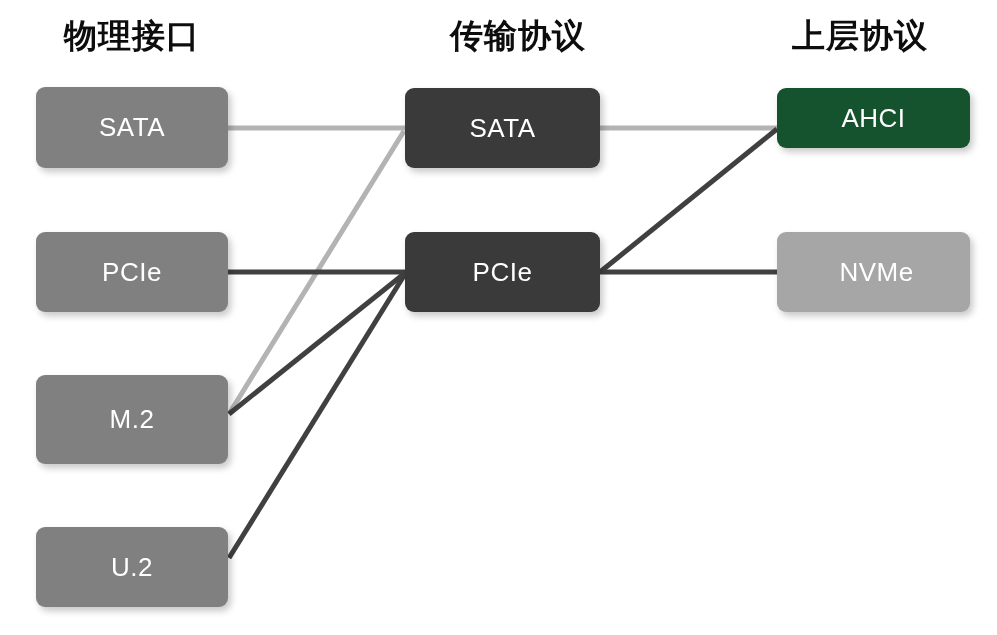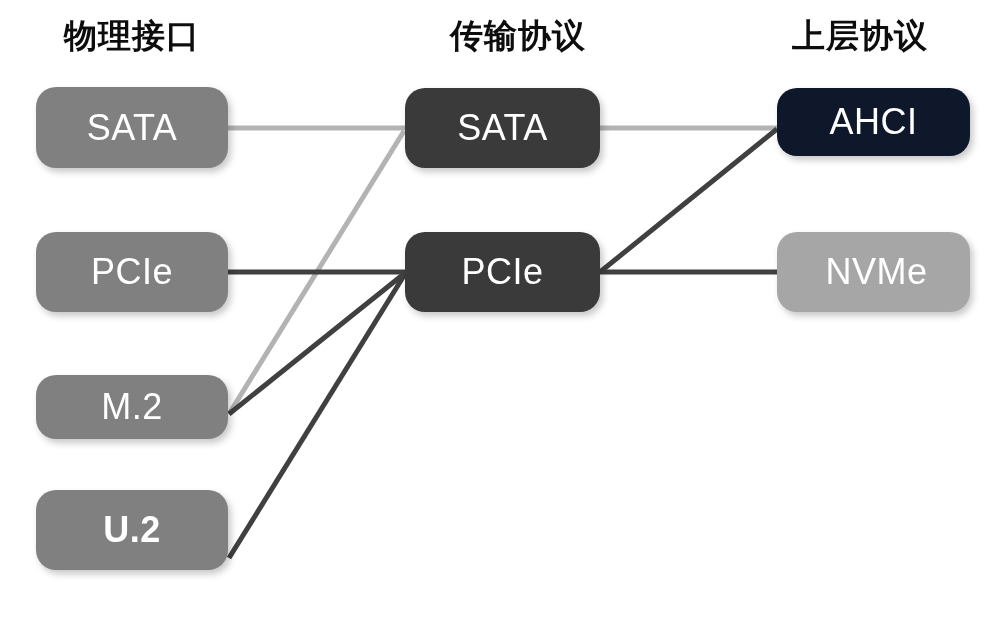--- a/index.html
+++ b/index.html
@@ -18,26 +18,26 @@
     font-family:"Liberation Serif", serif;
     font-weight:bold;
     font-size:33px;
     color:#0d0d0d;
     white-space:nowrap;
     transform:translateX(-50%);
     letter-spacing:1px;
   }
   .node{
     position:absolute;
-    border-radius:20px;
+    border-radius:9px;
     display:flex;
     align-items:center;
     justify-content:center;
     color:#ffffff;
-    font-size:36px;
+    font-size:26px;
     font-weight:400;
     letter-spacing:0.5px;
     box-shadow:3px 4px 7px rgba(0,0,0,0.22);
     box-sizing:border-box;
   }
   .edge-layer{
     position:absolute;left:0;top:0;width:997px;height:635px;
     pointer-events:none;
   }
   .node-layer{
@@ -60,33 +60,33 @@
       <line x1="600" y1="272" x2="777" y2="272" stroke="#404040" stroke-width="5" stroke-linecap="butt"></line>
     </svg>
 
   <div class="node-layer" id="node-layer">
       <div class="node" style="left: 36px; top: 87px; width: 192px; height: 81px; background: rgb(128, 128, 128);">
         <span>SATA</span>
       </div>
       <div class="node" style="left: 36px; top: 232px; width: 192px; height: 80px; background: rgb(128, 128, 128);">
         <span>PCIe</span>
       </div>
-      <div class="node" style="left: 36px; top: 375px; width: 192px; height: 64px; background: rgb(128, 128, 128);">
+      <div class="node" style="left: 36px; top: 375px; width: 192px; height: 89px; background: rgb(128, 128, 128);">
         <span>M.2</span>
       </div>
-      <div class="node" style="left: 36px; top: 490px; width: 192px; height: 80px; background: rgb(128, 128, 128); font-weight: bold;">
+      <div class="node" style="left: 36px; top: 527px; width: 192px; height: 80px; background: rgb(128, 128, 128);">
         <span>U.2</span>
       </div>
       <div class="node" style="left: 405px; top: 88px; width: 195px; height: 80px; background: rgb(58, 58, 58);">
         <span>SATA</span>
       </div>
       <div class="node" style="left: 405px; top: 232px; width: 195px; height: 80px; background: rgb(58, 58, 58);">
         <span>PCIe</span>
       </div>
-      <div class="node" style="left: 777px; top: 88px; width: 193px; height: 68px; background: #0f172a;">
+      <div class="node" style="left: 777px; top: 88px; width: 193px; height: 60px; background: #14532d;">
         <span>AHCI</span>
       </div>
       <div class="node" style="left: 777px; top: 232px; width: 193px; height: 80px; background: rgb(166, 166, 166); padding-left: 6px;">
         <span>NVMe</span>
       </div>
     </div>
 
   <div id="title-layer">
       <div class="col-title" style="left: 132px; top: 14px;">物理接口</div>
       <div class="col-title" style="left: 502px; top: 14px; margin-left: 16px;">传输协议</div>

